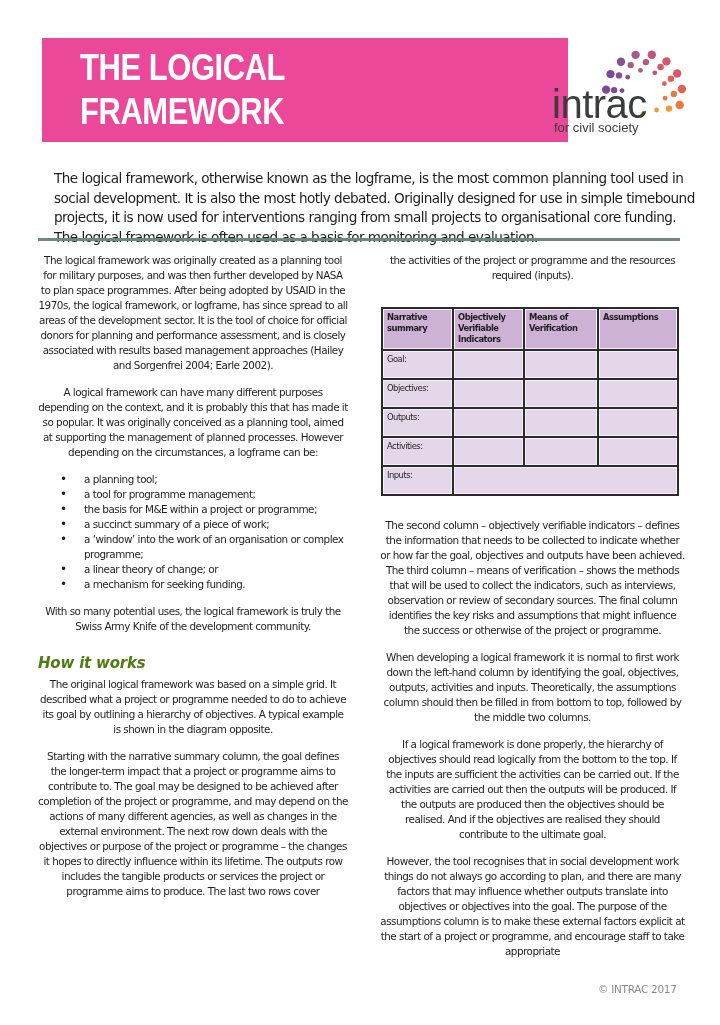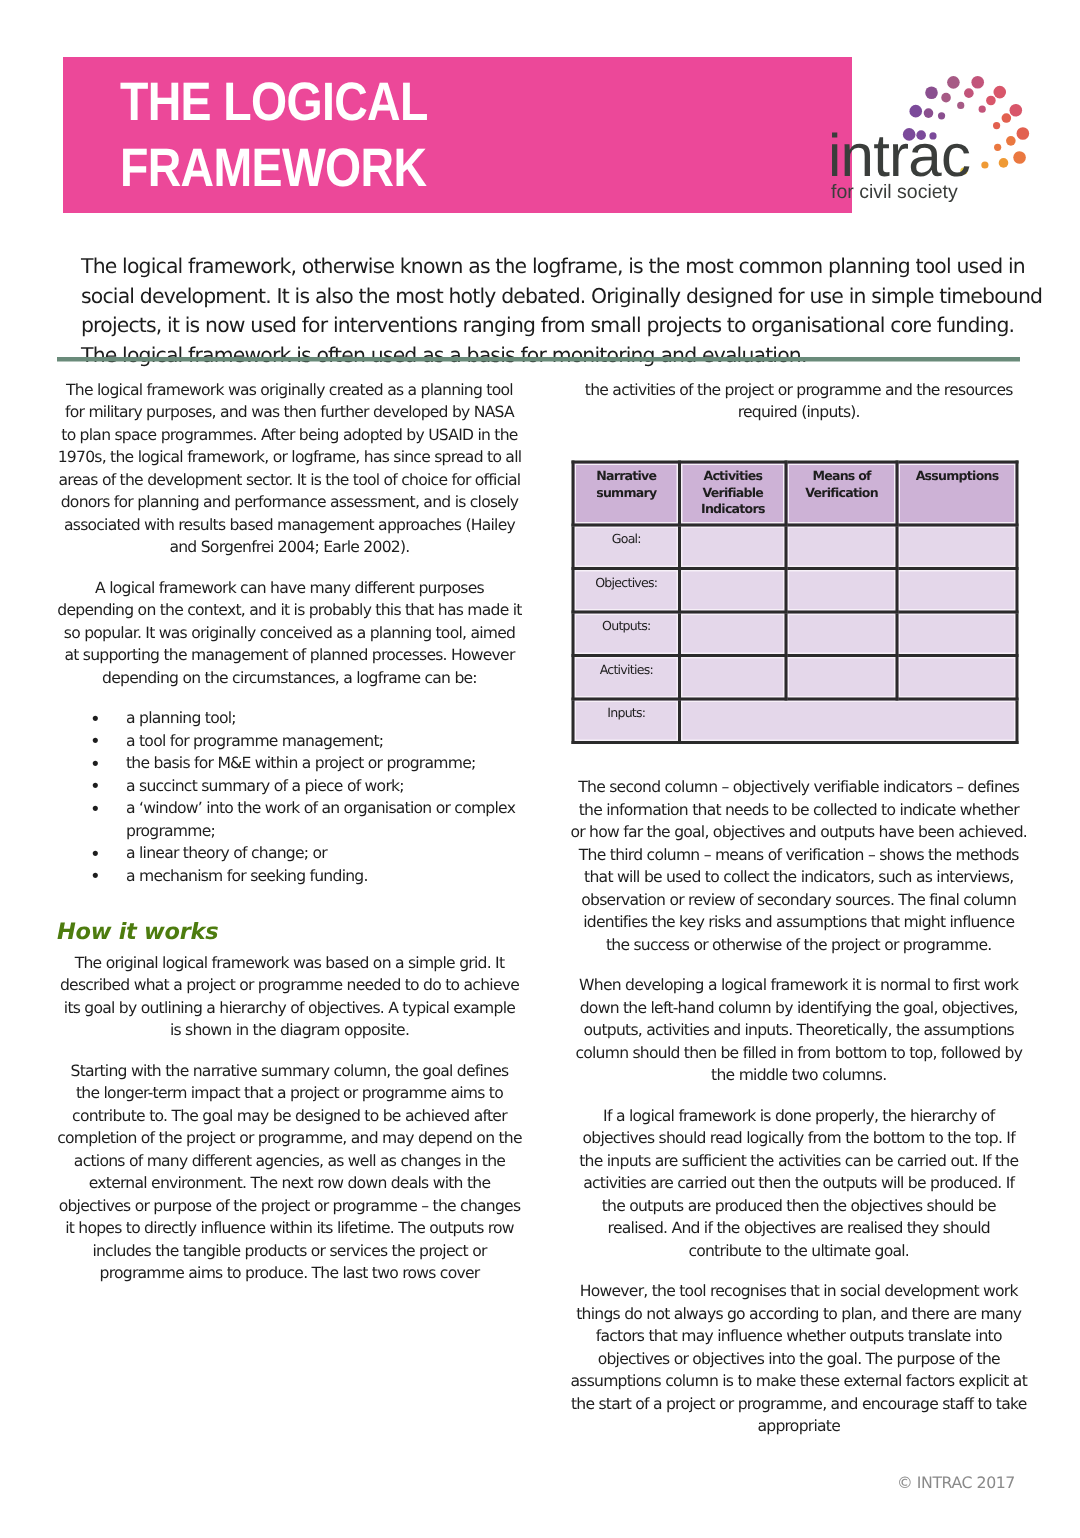--- a/index.html
+++ b/index.html
@@ -41,21 +41,21 @@
   .col ul li::before { content: "\2022"; position: absolute; left: -24px; top: 0; font-size: 12px; }
   .heading {
     font-family: "DejaVu Sans", sans-serif; font-style: italic; font-weight: bold;
     color: #4d7c0f; font-size: 15px; margin: 22px 0 6px 0; letter-spacing: -0.2px;
   }
   table.lf {
     border-collapse: collapse; margin: 24px 0 22px 1px; width: 298px;
     font-size: 8.4px; line-height: 11px; table-layout: fixed;
   }
   table.lf td, table.lf th {
-    border: 2px solid #2b2b2b; vertical-align: top; padding: 3px 4px; text-align: center;
+    border: 2px solid #2b2b2b; vertical-align: top; padding: 3px 4px; text-align: left;
     box-shadow: inset 0 0 0 1px #f6f0f7;
   }
   table.lf th { background: #cdb2d6; font-weight: bold; height: 34px; }
   table.lf td { background: #e4d7ea; height: 21px; font-weight: normal; }
   .copyright {
     position: absolute; left: 598px; top: 983px; font-size: 10.5px; color: #8a8a8a;
     font-family: "DejaVu Sans", sans-serif; letter-spacing: -0.3px;
   }
 </style>
 </head>
@@ -110,38 +110,39 @@
   <p>A logical framework can have many different purposes depending on the context, and it is probably this that has made it so popular. It was originally conceived as a planning tool, aimed at supporting the management of planned processes. However depending on the circumstances, a logframe can be:</p>
   <ul>
     <li>a planning tool;</li>
     <li>a tool for programme management;</li>
     <li>the basis for M&amp;E within a project or programme;</li>
     <li>a succinct summary of a piece of work;</li>
     <li>a ‘window’ into the work of an organisation or complex programme;</li>
     <li>a linear theory of change; or</li>
     <li>a mechanism for seeking funding.</li>
   </ul>
+  <p>With so many potential uses, the logical framework is truly the Swiss Army Knife of the development community.</p>
   <div class="heading">How it works</div>
   <p>The original logical framework was based on a simple grid. It described what a project or programme needed to do to achieve its goal by outlining a hierarchy of objectives. A typical example is shown in the diagram opposite.</p>
   <p>Starting with the narrative summary column, the goal defines the longer-term impact that a project or programme aims to contribute to. The goal may be designed to be achieved after completion of the project or programme, and may depend on the actions of many different agencies, as well as changes in the external environment. The next row down deals with the objectives or purpose of the project or programme – the changes it hopes to directly influence within its lifetime. The outputs row includes the tangible products or services the project or programme aims to produce. The last two rows cover</p>
 </div>
 
 <div class="col col-right">
   <p>the activities of the project or programme and the resources required (inputs).</p>
   <table class="lf">
     <colgroup>
         <col style="width:24%">
         <col style="width:24%">
         <col style="width:25%">
         <col style="width:27%">
       </colgroup>
     <tbody>
         <tr>
       <th>Narrative summary</th>
-      <th>Activities Verifiable Indicators</th>
+      <th>Objectively Verifiable Indicators</th>
       <th>Means of Verification</th>
       <th>Assumptions</th>
     </tr>
     <tr>
       <td>Goal:</td>
       <td></td>
           <td></td>
           <td></td>
     </tr>
     <tr>

